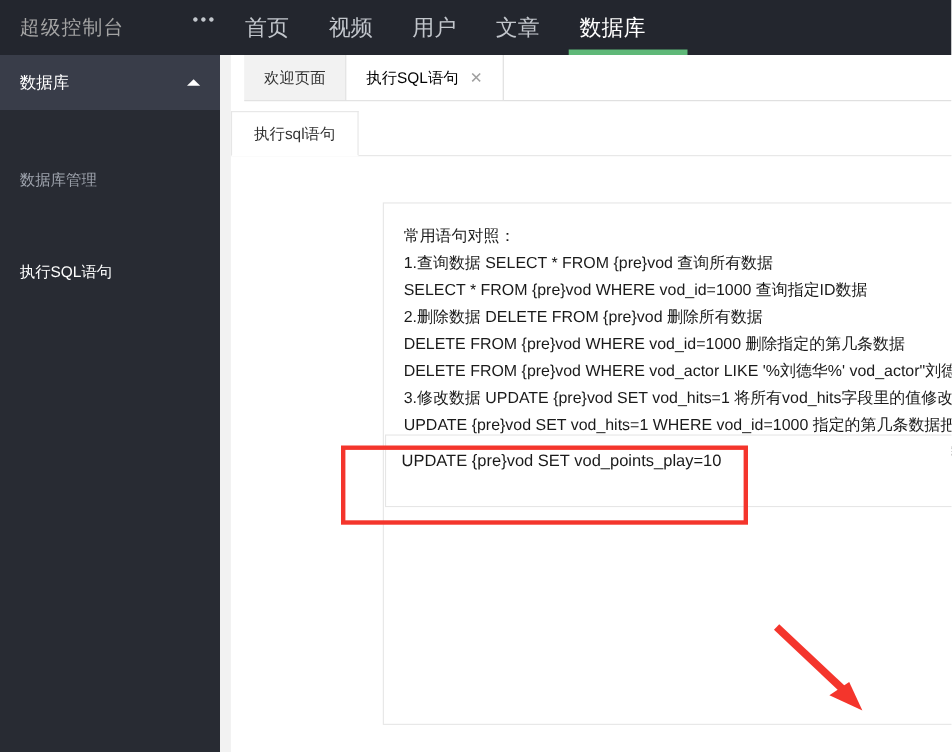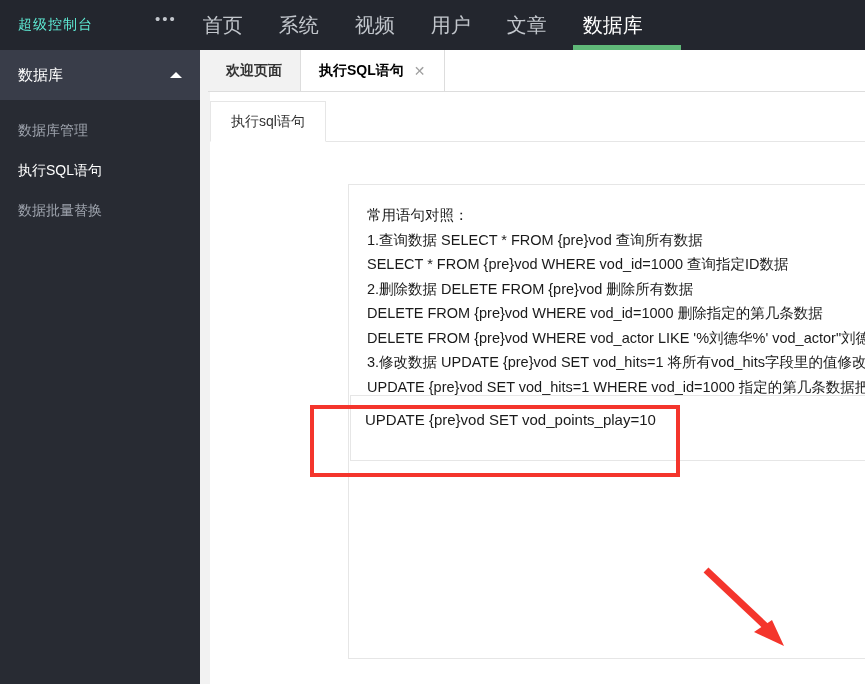--- a/index.html
+++ b/index.html
@@ -14,21 +14,21 @@
   .app { position: relative; width: 865px; height: 684px; overflow: hidden; }
 
   
   .header {
     position: absolute; left: 0; top: 0; width: 865px; height: 50px;
     background: #23262E;
     display: flex; align-items: stretch;
     overflow: hidden; white-space: nowrap;
   }
   .logo {
-    color: #5eead4; font-size: 14px;
+    color: #a3a3a3; font-size: 18px;
     display: flex; align-items: center;
     padding: 0 18px 0 18px;
     letter-spacing: 1px;
     flex: 0 0 auto;
     font-family: Liberation Mono, monospace;
   }
   .nav-dots {
     color: #c2c6cc; font-size: 15px; letter-spacing: 2px;
     display: flex; align-items: flex-start; padding-top: 14px;
     margin-left: 44px; margin-right: 8px; flex: 0 0 auto;
@@ -53,35 +53,35 @@
   }
   .side-head {
     height: 50px; background: #393D49;
     display: flex; align-items: center; justify-content: space-between;
     padding: 0 18px;
     color: #ffffff; font-size: 15px; cursor: pointer;
   }
   .chev { width: 0; height: 0; border-left: 6px solid transparent;
           border-right: 6px solid transparent; border-bottom: 6px solid #ffffff; }
   .side-item {
-    height: 40px; display: flex; align-items: flex-end;
-    padding: 0 18px; color: #9ea3ad; font-size: 14px; cursor: pointer;
+    height: 40px; display: flex; align-items: center;
+    padding: 0 18px; color: #9ea3ad; font-size: 14px; cursor: pointer; margin-top: 44px;
   }
   .side-item.active { color: #ffffff; }
 
   .sidebar-gutter {
     position: absolute; left: 200px; top: 50px; width: 10px; height: 634px;
     background: #f2f2f2;
   }
 
   
   .tabstrip {
-    position: absolute; left: 208px; top: 50px; right: 0; height: 42px;
+    position: absolute; left: 222px; top: 50px; right: 0; height: 42px;
     background: #ffffff; border-bottom: 1px solid #dddddd;
-    display: flex; align-items: flex-end; font-weight: bold;
+    display: flex; align-items: flex-end;
   }
   .tab {
     height: 41px; display: flex; align-items: center;
     padding: 0 18px; font-size: 14px; color: #333333;
     background: #f2f2f2; border-right: 1px solid #dddddd; cursor: pointer;
     position: relative;
   }
   .tab.active { background: #ffffff; color: #000000; }
   .tab .tab-close {
     margin-left: 10px; color: #a0a0a0; font-size: 14px; cursor: pointer;
@@ -138,40 +138,36 @@
 </style>
 </head>
 <body>
 
 <div class="app">
 
   <div class="header">
     <div class="logo">超级控制台</div>
     <div class="nav-dots">•••</div>
     <div class="nav-item">首页</div>
-    <div class="nav-item">系统</div>
     <div class="nav-item">视频</div>
     <div class="nav-item">用户</div>
     <div class="nav-item">文章</div>
     <div class="nav-item active">数据库</div>
   </div>
 
   <div class="sidebar">
     <div class="side-head">
       <span>数据库</span>
       <span class="chev"></span>
     </div>
     <div class="side-item">
       <span>数据库管理</span>
     </div>
     <div class="side-item active">
       <span>执行SQL语句</span>
-    </div>
-    <div class="side-item">
-      <span>数据批量替换</span>
     </div>
   </div>
   <div class="sidebar-gutter"></div>
 
   <div class="tabstrip">
     <div class="tab">
       <span>欢迎页面</span>
     </div>
     <div class="tab active">
       <span>执行SQL语句</span>

